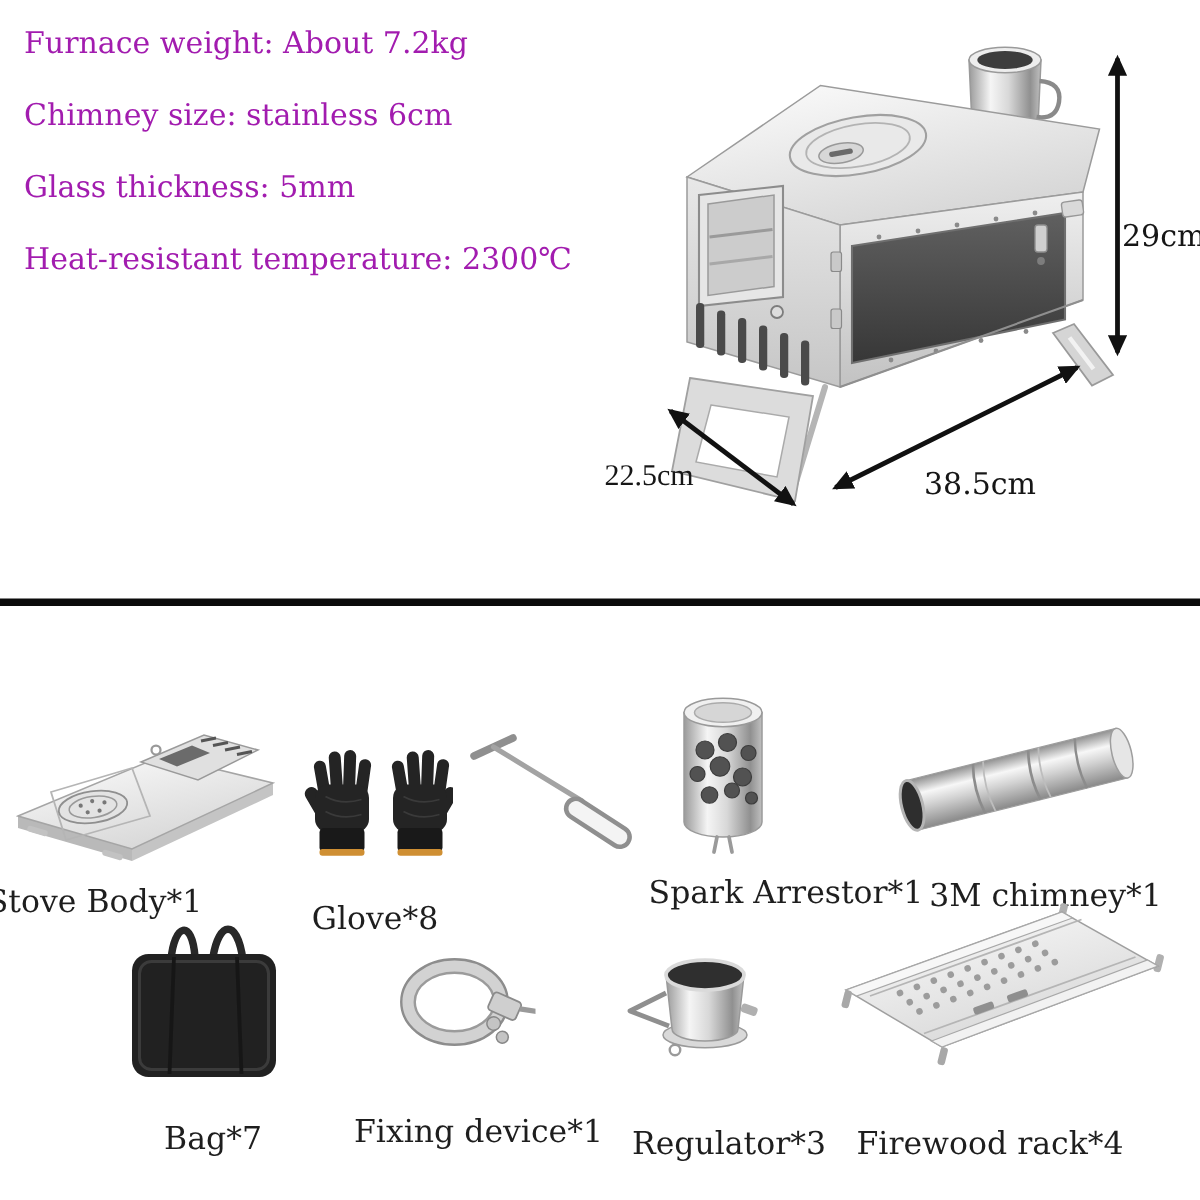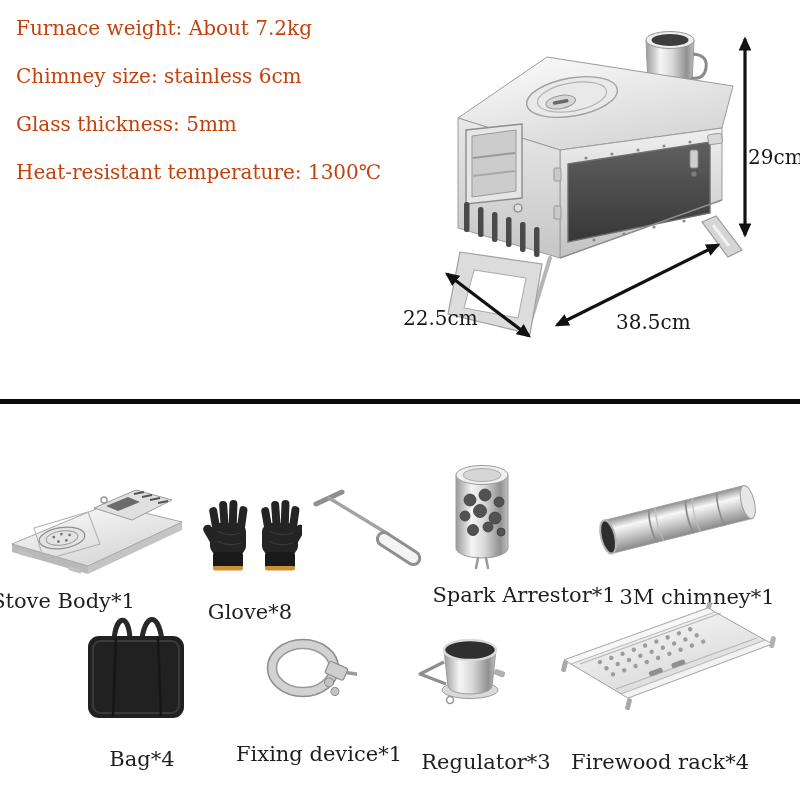--- a/index.html
+++ b/index.html
@@ -1,25 +1,25 @@
 <!DOCTYPE html>
 <html><head>
 <meta charset="utf-8">
 <style>
   html,body{margin:0;padding:0;}
   .page{
     position:relative;width:800px;height:800px;background:#ffffff;overflow:hidden;
     font-family:"DejaVu Serif", serif;color:#1c1c1c;
   }
   .specs{position:absolute;left:16px;top:14px;}
-  .spec-line{font-size:20px;line-height:28px;margin-bottom:20px;white-space:nowrap;color:#c2410c;}
+  .spec-line{font-size:20px;line-height:28px;margin-bottom:20px;white-space:nowrap;color:#a21caf;}
   .stove-fig{position:absolute;left:402px;top:12px;width:396px;height:338px;}
   .dim{position:absolute;font-size:20px;color:#161616;white-space:nowrap;}
   .dim-height{left:748px;top:145px;}
-  .dim-depth{left:403px;top:306px;}
+  .dim-depth{left:403px;top:306px;font-family:Liberation Serif, serif;}
   .dim-width{left:616px;top:310px;}
   .divider{position:absolute;left:0;top:399px;width:800px;height:5px;background:#0b0b0b;border:none;margin:0;}
   .acc-img{position:absolute;}
   .acc-label{position:absolute;font-size:21px;color:#1e1e1e;white-space:nowrap;transform:translateX(-50%);}
   svg{display:block;}
 </style>
 </head>
 <body>
 
 <div class="page">
@@ -58,21 +58,21 @@
       <marker id="ah" markerWidth="4.6" markerHeight="4" refX="3.6" refY="2" orient="auto-start-reverse" markerUnits="strokeWidth">
         <path d="M0,0 L4.4,2 L0,4 Z" fill="#111"></path>
       </marker>
     </defs>
   </svg>
 
   <section class="specs">
     <div class="spec-line">Furnace weight: About 7.2kg</div>
     <div class="spec-line">Chimney size: stainless 6cm</div>
     <div class="spec-line">Glass thickness: 5mm</div>
-    <div class="spec-line">Heat-resistant temperature: 1300℃</div>
+    <div class="spec-line">Heat-resistant temperature: 2300℃</div>
   </section>
 
   <div class="stove-fig">
     <svg width="396" height="338" viewBox="0 0 396 338">
 
       <line x1="148" y1="246" x2="126" y2="318" stroke="#b5b5b5" stroke-width="4" stroke-linecap="round"></line>
       <polygon points="58,240 140,252 128,322 46,302" fill="#dcdcdc" stroke="#a0a0a0" stroke-width="1.2"></polygon>
       <polygon points="72,258 124,266 116,306 62,296" fill="#ffffff" stroke="#aaaaaa" stroke-width="1"></polygon>
       <polygon points="300,210 314,204 340,238 326,245" fill="#d5d5d5" stroke="#9a9a9a" stroke-width="1.2"></polygon>
       <line x1="311" y1="213" x2="327" y2="234" stroke="#f2f2f2" stroke-width="3"></line>
@@ -254,21 +254,21 @@
   <div class="acc-img" style="left:82px;top:608px">
     <svg width="108" height="115" viewBox="0 0 108 115">
       <path d="M32,32 C34,8 46,4 48,30" fill="none" stroke="#282828" stroke-width="5"></path>
       <path d="M60,30 C64,6 76,4 80,32" fill="none" stroke="#282828" stroke-width="5"></path>
       <rect x="6" y="28" width="96" height="82" rx="11" fill="#212121"></rect>
       <rect x="11" y="33" width="86" height="72" rx="8" fill="none" stroke="#3b3b3b" stroke-width="2"></rect>
       <line x1="34" y1="30" x2="31" y2="108" stroke="#161616" stroke-width="2.5"></line>
       <line x1="76" y1="30" x2="79" y2="108" stroke="#161616" stroke-width="2.5"></line>
     </svg>
   </div>
-  <div class="acc-label" style="left:142px;top:747px">Bag*4</div>
+  <div class="acc-label" style="left:142px;top:747px">Bag*7</div>
 
   <div class="acc-img" style="left:263px;top:632px">
     <svg width="94" height="76" viewBox="0 0 94 76">
       <ellipse cx="40" cy="36" rx="31" ry="24" fill="none" stroke="#d2d2d2" stroke-width="9"></ellipse>
       <ellipse cx="40" cy="36" rx="35.5" ry="28.5" fill="none" stroke="#8d8d8d" stroke-width="1.6"></ellipse>
       <ellipse cx="40" cy="36" rx="26.5" ry="19.5" fill="none" stroke="#9b9b9b" stroke-width="1.6"></ellipse>
       <g transform="rotate(24 72 42)">
         <rect x="62" y="32" width="20" height="13" rx="2.5" fill="#cfcfcf" stroke="#8b8b8b" stroke-width="1.2"></rect>
         <line x1="82" y1="36" x2="93" y2="33" stroke="#9a9a9a" stroke-width="3.5"></line>
         <circle cx="70" cy="52" r="4.5" fill="#c4c4c4" stroke="#888" stroke-width="1"></circle>

